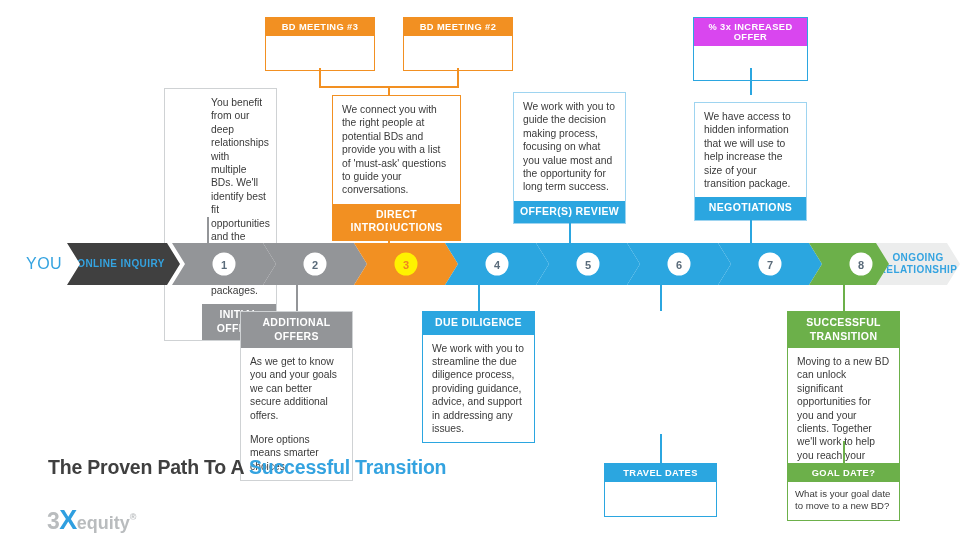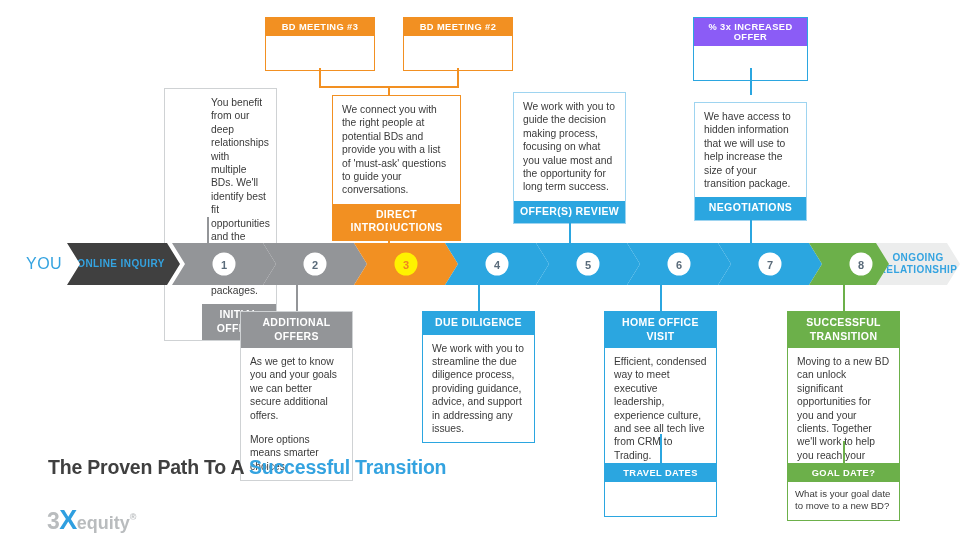--- a/index.html
+++ b/index.html
@@ -95,21 +95,21 @@
     <div class="chdr" style="background: rgb(242, 144, 34);">BD MEETING #3</div>
     <div class="cbody"></div>
   </div>
 
   <div class="callout" style="left: 403px; top: 17px; width: 110px; border-style: solid; border-width: 1.5px; border-color: rgb(242, 144, 34);">
     <div class="chdr" style="background: rgb(242, 144, 34);">BD MEETING #2</div>
     <div class="cbody"></div>
   </div>
 
   <div class="callout" style="left: 693px; top: 17px; width: 115px; border-style: solid; border-width: 1.5px; border-color: rgb(43, 166, 224);">
-    <div class="chdr" style="background: #8b5cf6;">% 3x INCREASED OFFER</div>
+    <div class="chdr" style="background: #d946ef;">% 3x INCREASED OFFER</div>
     <div class="cbody"></div>
   </div>
 
   <div class="conn" style="left: 319px; top: 68px; height: 19px; background: rgb(242, 144, 34);"></div>
   <div class="conn" style="left: 457px; top: 68px; height: 19px; background: rgb(242, 144, 34);"></div>
   <div class="conn h" style="left: 319px; top: 86px; width: 140px; height: 2px; background: rgb(242, 144, 34);"></div>
   <div class="conn" style="left: 388px; top: 86px; height: 9px; background: rgb(242, 144, 34);"></div>
 
   <div class="conn" style="left: 750px; top: 68px; height: 27px; background: rgb(43, 166, 224);"></div>
 
@@ -195,26 +195,20 @@
     </div>
   </div>
 
   <div class="card" style="left:422px; top:311px; width:113px; border:1.5px solid #2ba6e0;">
     <div class="hdr" style="background: rgb(43, 166, 224);">DUE DILIGENCE</div>
     <div class="bdy">
       <p>We work with you to streamline the due diligence process, providing guidance, advice, and support in addressing any issues.</p>
     </div>
   </div>
 
-  <div class="card" style="left:604px; top:311px; width:113px; border:1.5px solid #2ba6e0;">
-    <div class="hdr" style="background: rgb(43, 166, 224);">HOME OFFICE VISIT</div>
-    <div class="bdy">
-      <p>Efficient, condensed way to meet executive leadership, experience culture, and see all tech live from CRM to Trading.</p>
-    </div>
-  </div>
 
   <div class="card" style="left:787px; top:311px; width:113px; border:1.5px solid #6cb04a;">
     <div class="hdr" style="background: rgb(108, 176, 74);">SUCCESSFUL TRANSITION</div>
     <div class="bdy">
       <p>Moving to a new BD can unlock significant opportunities for you and your clients. Together we'll work to help you reach your ultimate goal.</p>
     </div>
   </div>
 
   <div class="conn" style="left: 660px; top: 434px; height: 29px; background: rgb(43, 166, 224);"></div>
   <div class="conn" style="left: 843px; top: 441px; height: 22px; background: rgb(108, 176, 74);"></div>

